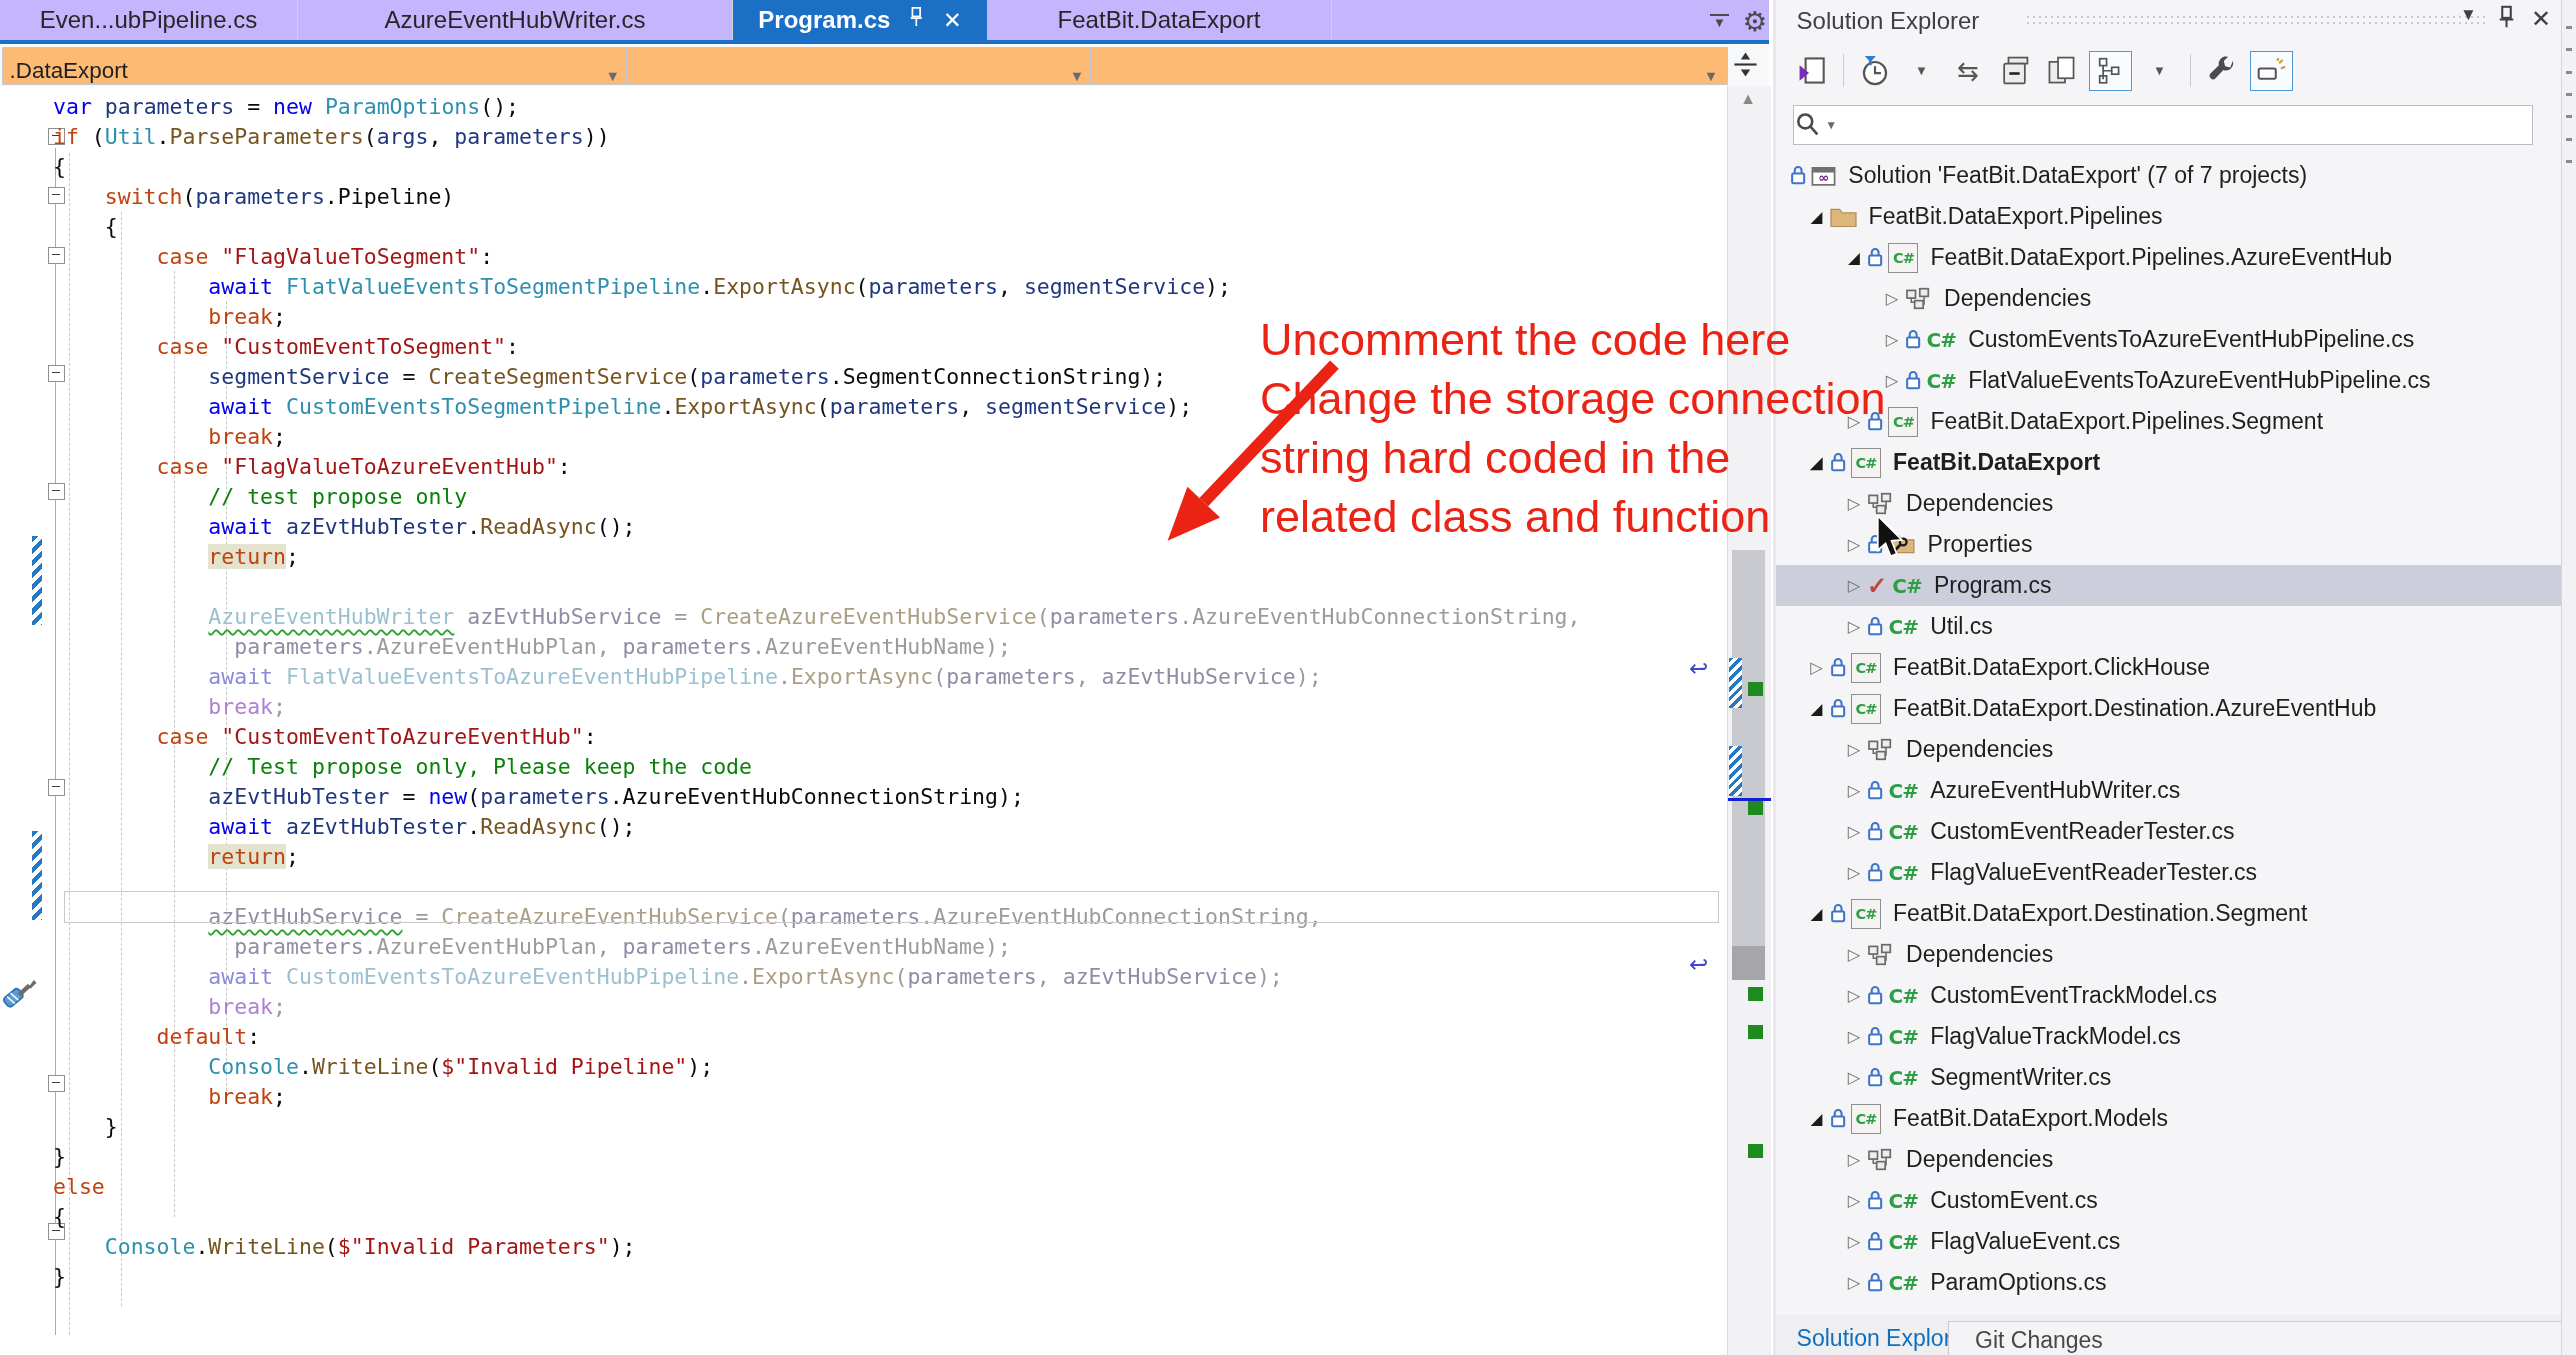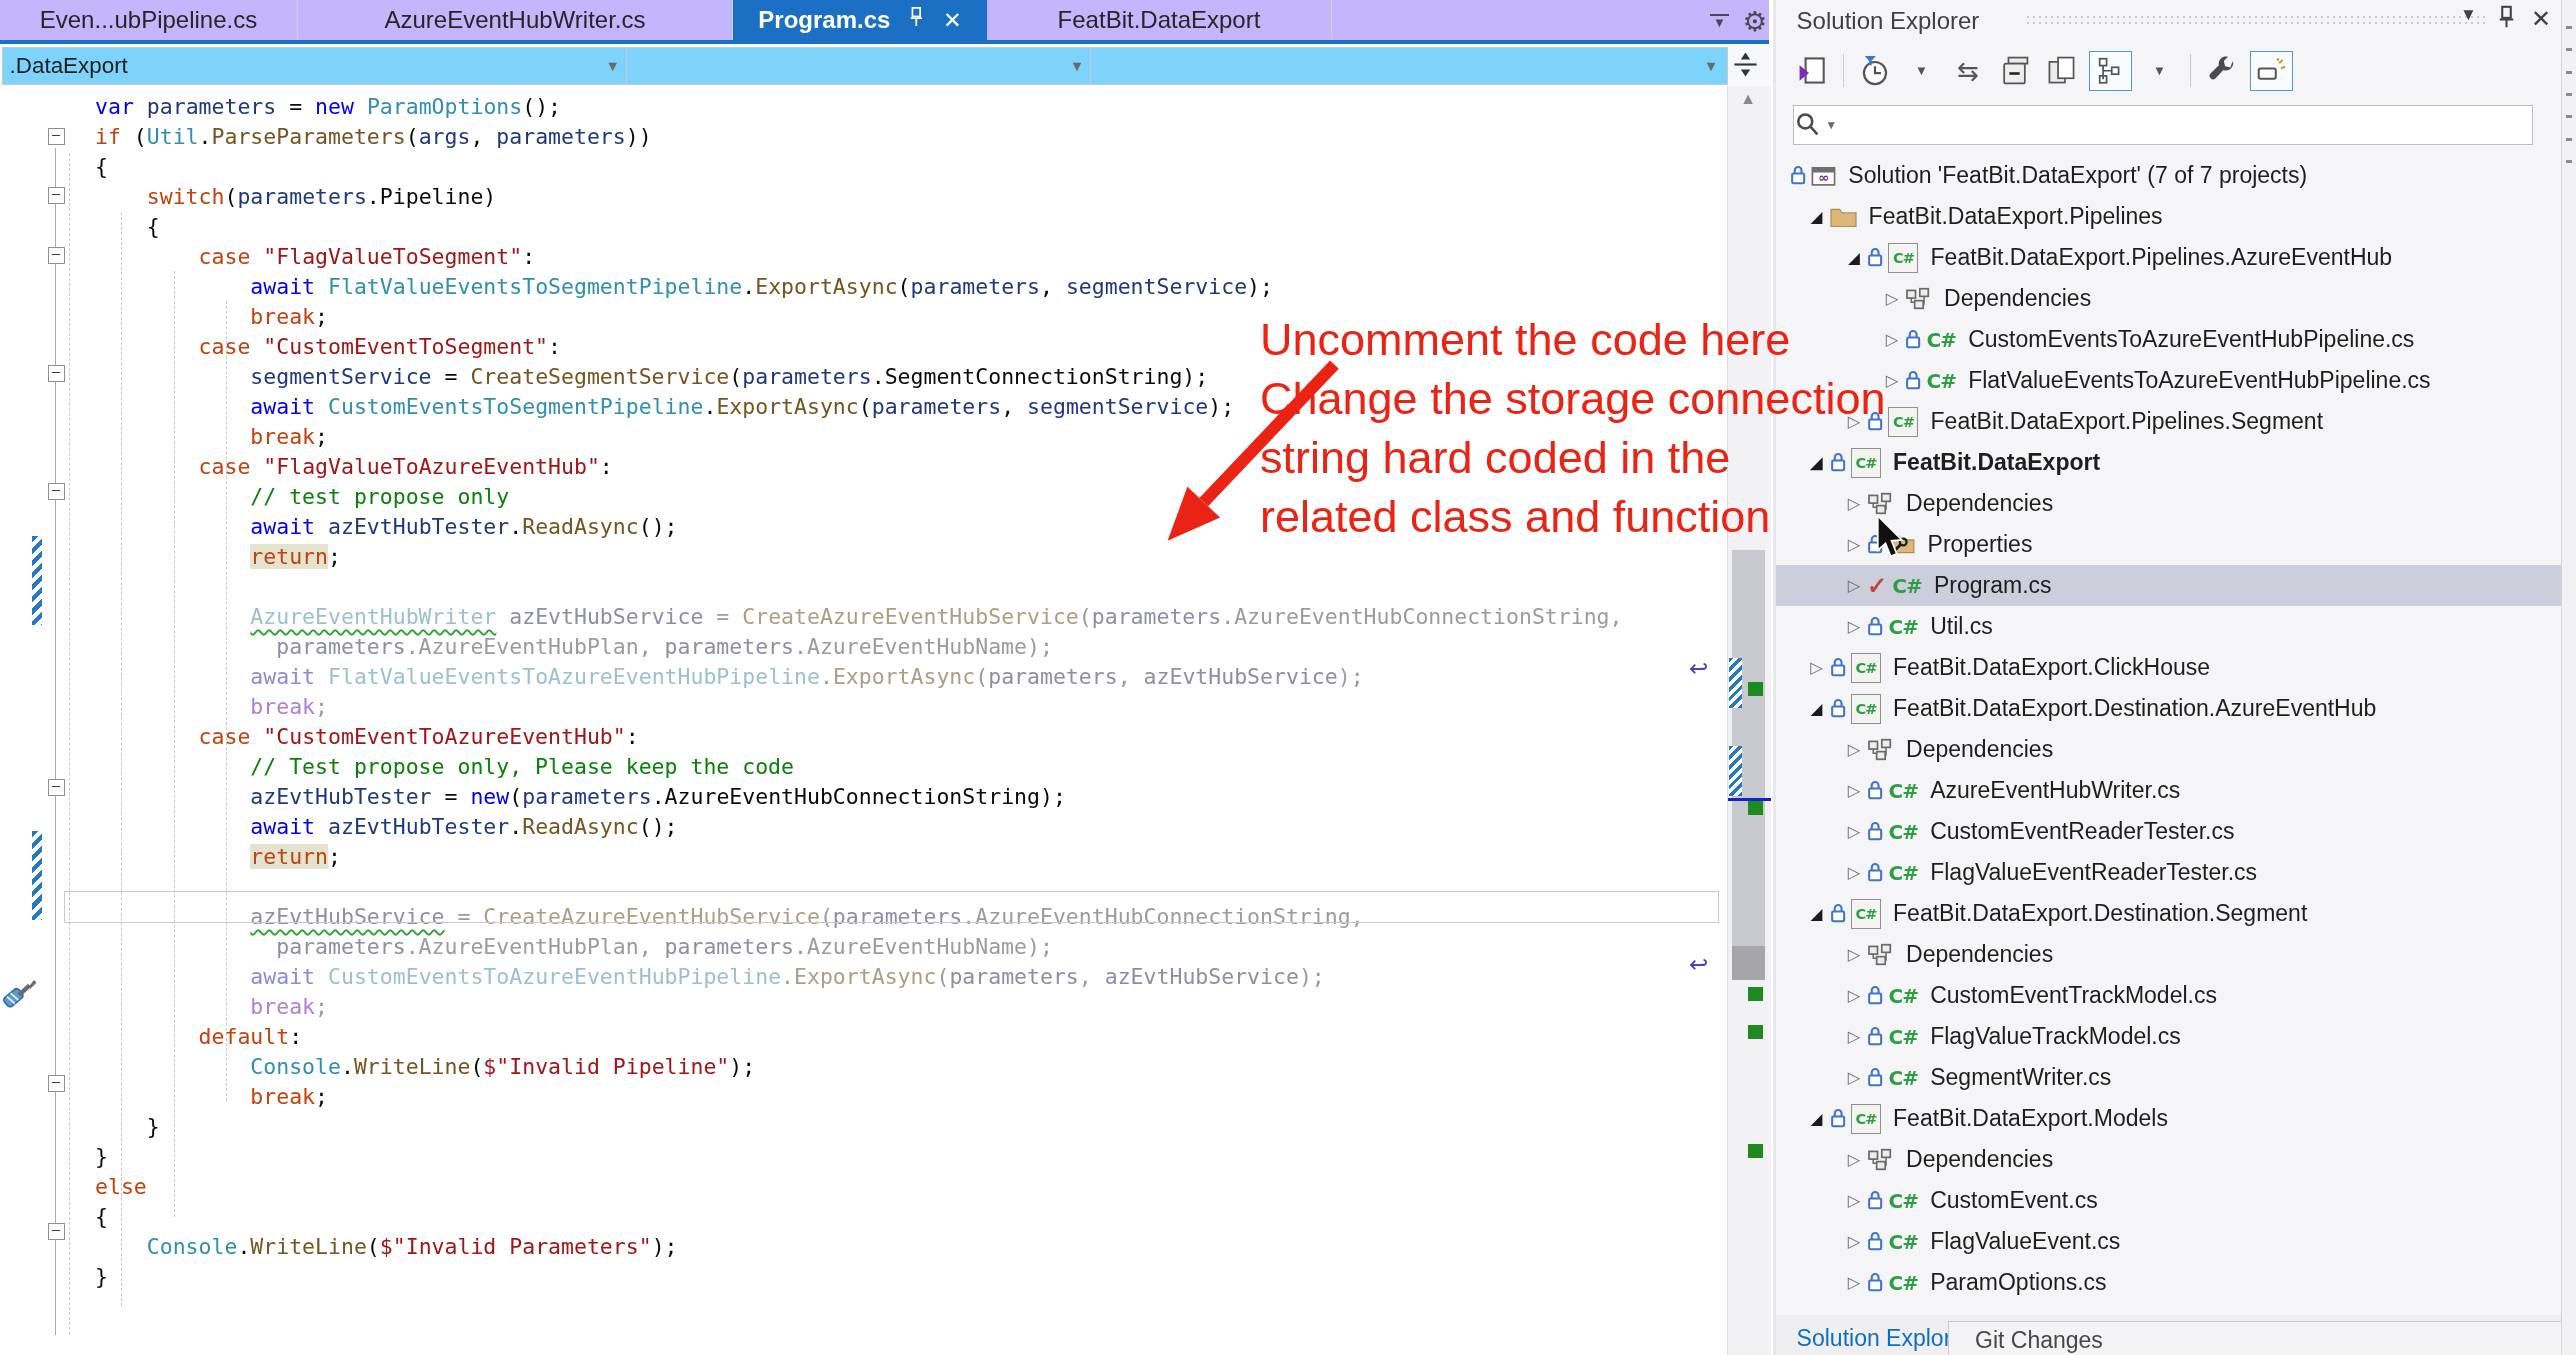--- a/index.html
+++ b/index.html
@@ -16,29 +16,29 @@
   .closeicon{font-size:22.4px}
   .tabbar-right{position:absolute;right:1.7px;top:5.2px;display:flex;gap:12px;align-items:center;color:#4a4a4a}
   .filesdrop{display:flex;flex-direction:column;align-items:center;width:22.4px}
   .filesdrop .bar{width:19px;height:2.6px;background:#4a4a4a;margin-bottom:1.7px}
   .filesdrop .tri{font-size:13px;line-height:10.3px;color:#4a4a4a}
   .gear{font-size:27.5px;font-family:"DejaVu Sans",sans-serif}
   .bluestrip{left:0;top:40px;width:1769px;height:4.3px;background:#1B6FC5}
 
   
   .navrow{left:0;top:45px;width:1769px;height:41px;background:#F7F8FA;border-bottom:0.9px solid #E2E2E6}
-  .combo{position:absolute;top:1.7px;height:36px;background:#7dd3fc;border:0.9px solid #C6C8D2;
-         display:flex;align-items:center;font-size:22.4px;color:#1e1e1e;padding-left:6.9px}
+  .combo{position:absolute;top:1.7px;height:36px;background:#fdba74;border:0.9px solid #C6C8D2;
+         display:flex;align-items:flex-end;font-size:22.4px;color:#1e1e1e;padding-left:6.9px}
   .combo .carr{position:absolute;right:8.6px;color:#6a6a6a;font-size:14.6px}
   .splitterbtn{position:absolute;top:1.7px;height:36px;display:flex;align-items:center;justify-content:center}
 
   
   .editor{left:0;top:86px;width:1727px;height:1269px;background:#fff;overflow:hidden}
   #code{position:absolute;left:0;top:6px;width:100%}
-  .cl{height:30px;line-height:30px;padding-left:95px;white-space:pre;
+  .cl{height:30px;line-height:30px;padding-left:53px;white-space:pre;
       font-family:"DejaVu Sans Mono",monospace;font-size:21.5px;color:#000}
   .tk-kw{color:#0000EE}.tk-ctrl{color:#c2410c}.tk-type{color:#2E8FAF}.tk-method{color:#76531F}
   .tk-local{color:#1F377F}.tk-pl{color:#0a0a0a}.tk-str{color:#A31515}.tk-com{color:#098109}
   .tk-g{color:#9B9B9B}.tk-gkw{color:#8A8AD8}.tk-gctrl{color:#AE7FD6}.tk-gtype{color:#9CC0D1}
   .tk-glocal{color:#8D8DA6}.tk-gmethod{color:#AB9E84}
   .tk-hl{background:#E3E3D0}
   .tk-sq{text-decoration:underline;text-decoration-style:wavy;text-decoration-color:#2CA32C;
          text-decoration-thickness:1.7px;text-underline-offset:5.2px}
   .guide{position:absolute;border-left:0.9px dashed #C9C9C9;width:0}
   .oline{position:absolute;left:55px;border-left:0.9px solid #ABABAB;width:0}

